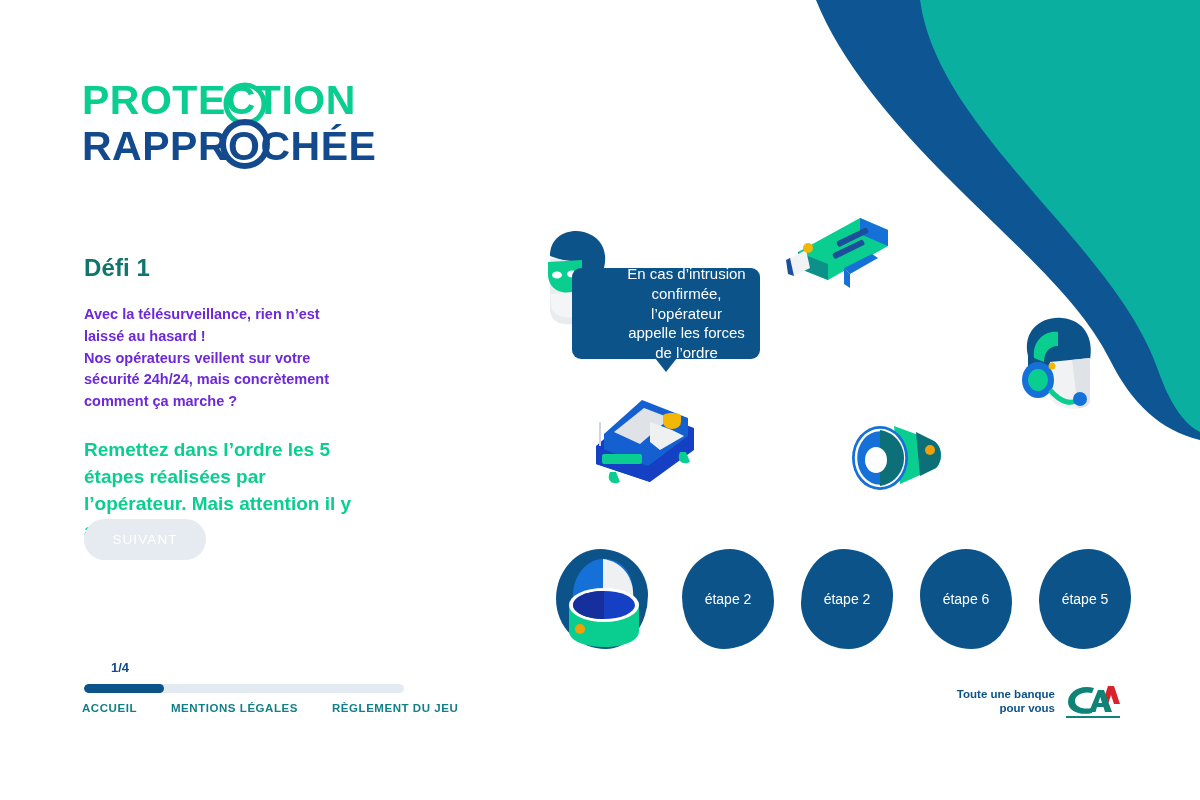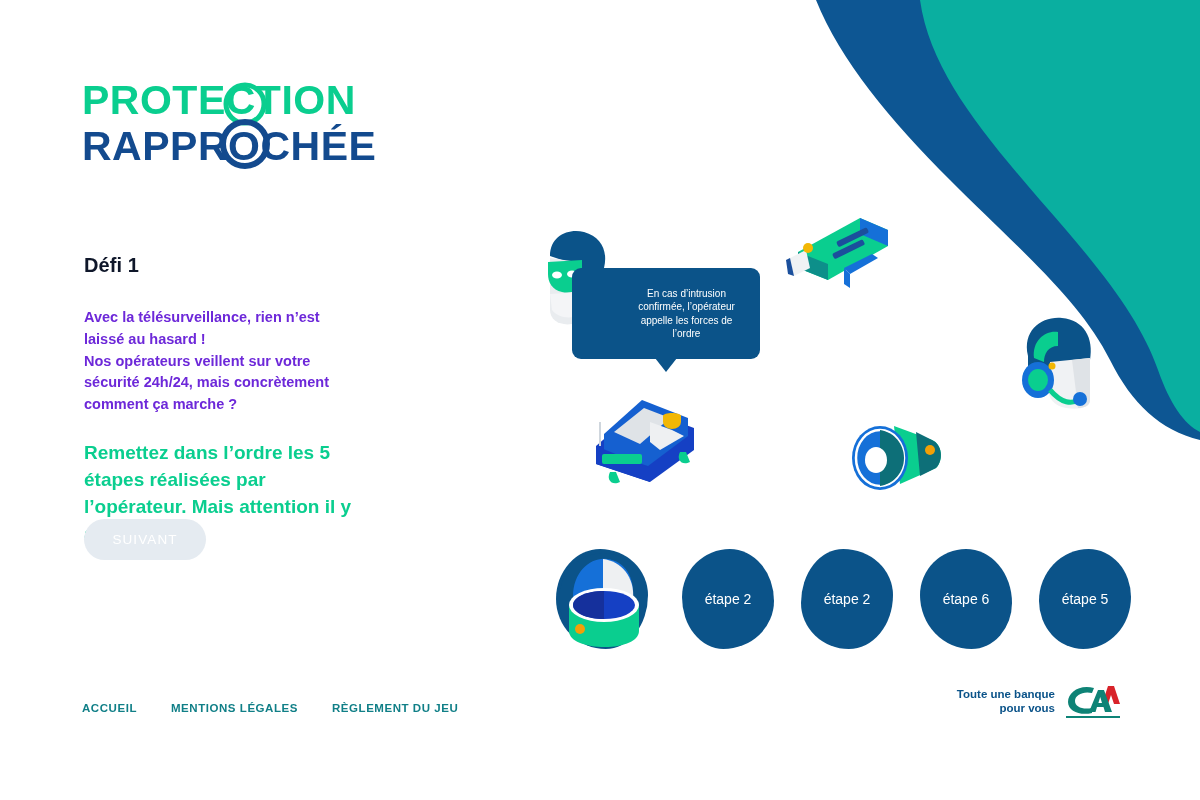--- a/index.html
+++ b/index.html
@@ -38,25 +38,25 @@
   }
 
   
   .copy {
     position: absolute;
     left: 84px;
     top: 254px;
     width: 300px;
   }
   .defi-title {
-    font-size: 20px;
-    font-weight: bold;
-    color: #0f172a;
+    font-size: 24px;
+    font-weight: bold;
+    color: #0f766e;
     letter-spacing: .1px;
-    margin-bottom: 30px;
+    margin-bottom: 22px;
   }
   .intro {
     font-size: 14.5px;
     font-weight: bold;
     line-height: 1.5;
     color: #6d28d9;
     margin-bottom: 24px;
     width: 272px;
   }
   .instruction {
@@ -159,21 +159,21 @@
     height: 91px;
     background: #0b5389;
     border-radius: 9px;
     display: flex;
     align-items: center;
     justify-content: center;
     padding: 6px 14px;
   }
   .bubble-text {
     color: #ffffff;
-    font-size: 10px;
+    font-size: 15px;
     line-height: 1.33;
     text-align: center;
     margin-left: 41px;
   }
   .bubble::after {
     content: "";
     position: absolute;
     left: 50%;
     bottom: -13px;
     margin-left: -11px;
@@ -239,20 +239,26 @@
 
   <div class="copy">
     <div class="defi-title">Défi 1</div>
     <div class="intro" style="white-space:pre-line">Avec la télésurveillance, rien n’est laissé au hasard !
 Nos opérateurs veillent sur votre sécurité 24h/24, mais concrètement comment ça marche ?</div>
     <div class="instruction">Remettez dans l’ordre les 5 étapes réalisées par l’opérateur. Mais attention il y a un intrus…</div>
   </div>
 
   <button class="next-btn">SUIVANT</button>
 
+  <div class="progress-wrap">
+    <div class="progress-label">1/4</div>
+    <div class="progress-track">
+      <div class="progress-fill" id="progress-fill" style="width: 25%;"></div>
+    </div>
+  </div>
 
   <svg class="illus" style="left:538px; top:222px; width:80px; height:110px;" viewBox="0 0 80 110">
     <path d="M12 34 C12 14, 30 6, 46 10 C64 15, 70 30, 66 46 L66 78 C66 92, 56 98, 42 98 L30 98 L30 40 Z" fill="#0b5389"></path>
     <path d="M12 36 L12 88 C12 98, 22 104, 34 102 L40 100 L40 40 Z" fill="#e9ecef"></path>
     <path d="M10 40 L44 38 L44 60 C44 68, 34 72, 24 70 C14 68, 10 60, 10 52 Z" fill="#0ACE8F"></path>
     <ellipse cx="19" cy="53" rx="5" ry="3.5" fill="#ffffff"></ellipse>
     <ellipse cx="34" cy="52" rx="5" ry="3.5" fill="#ffffff"></ellipse>
     <path d="M12 72 L42 70 L42 92 C34 98, 20 96, 14 88 Z" fill="#f4f5f7"></path>
   </svg>
 

